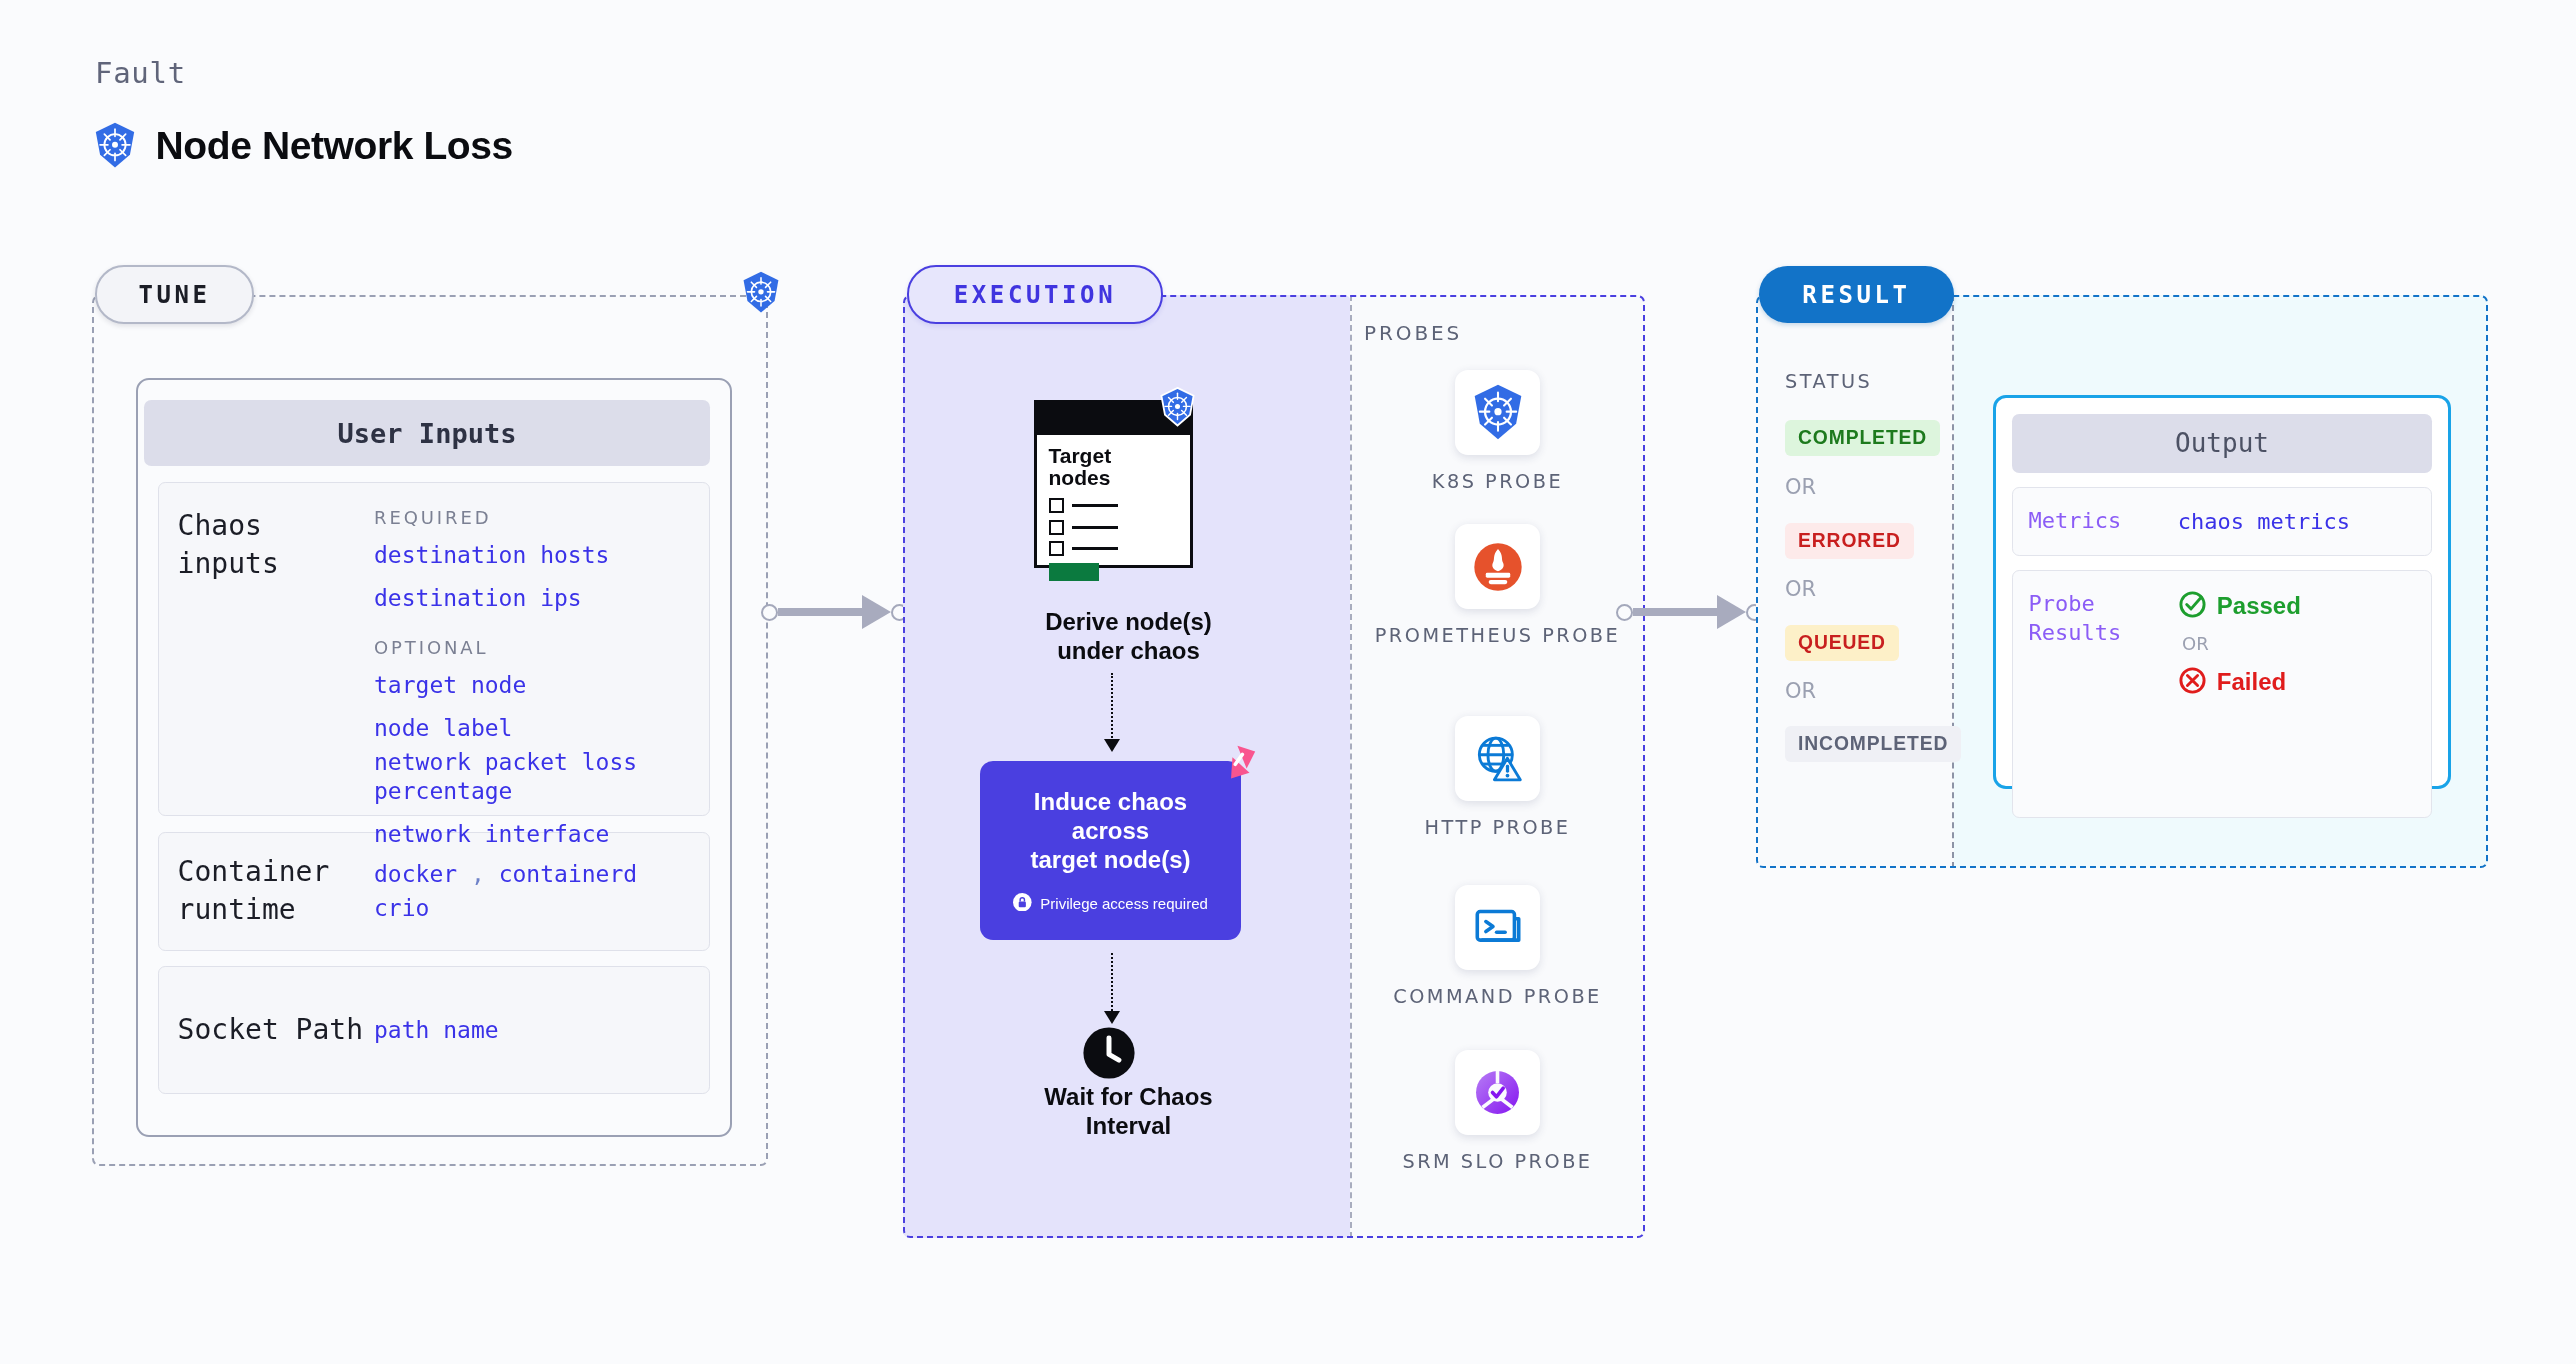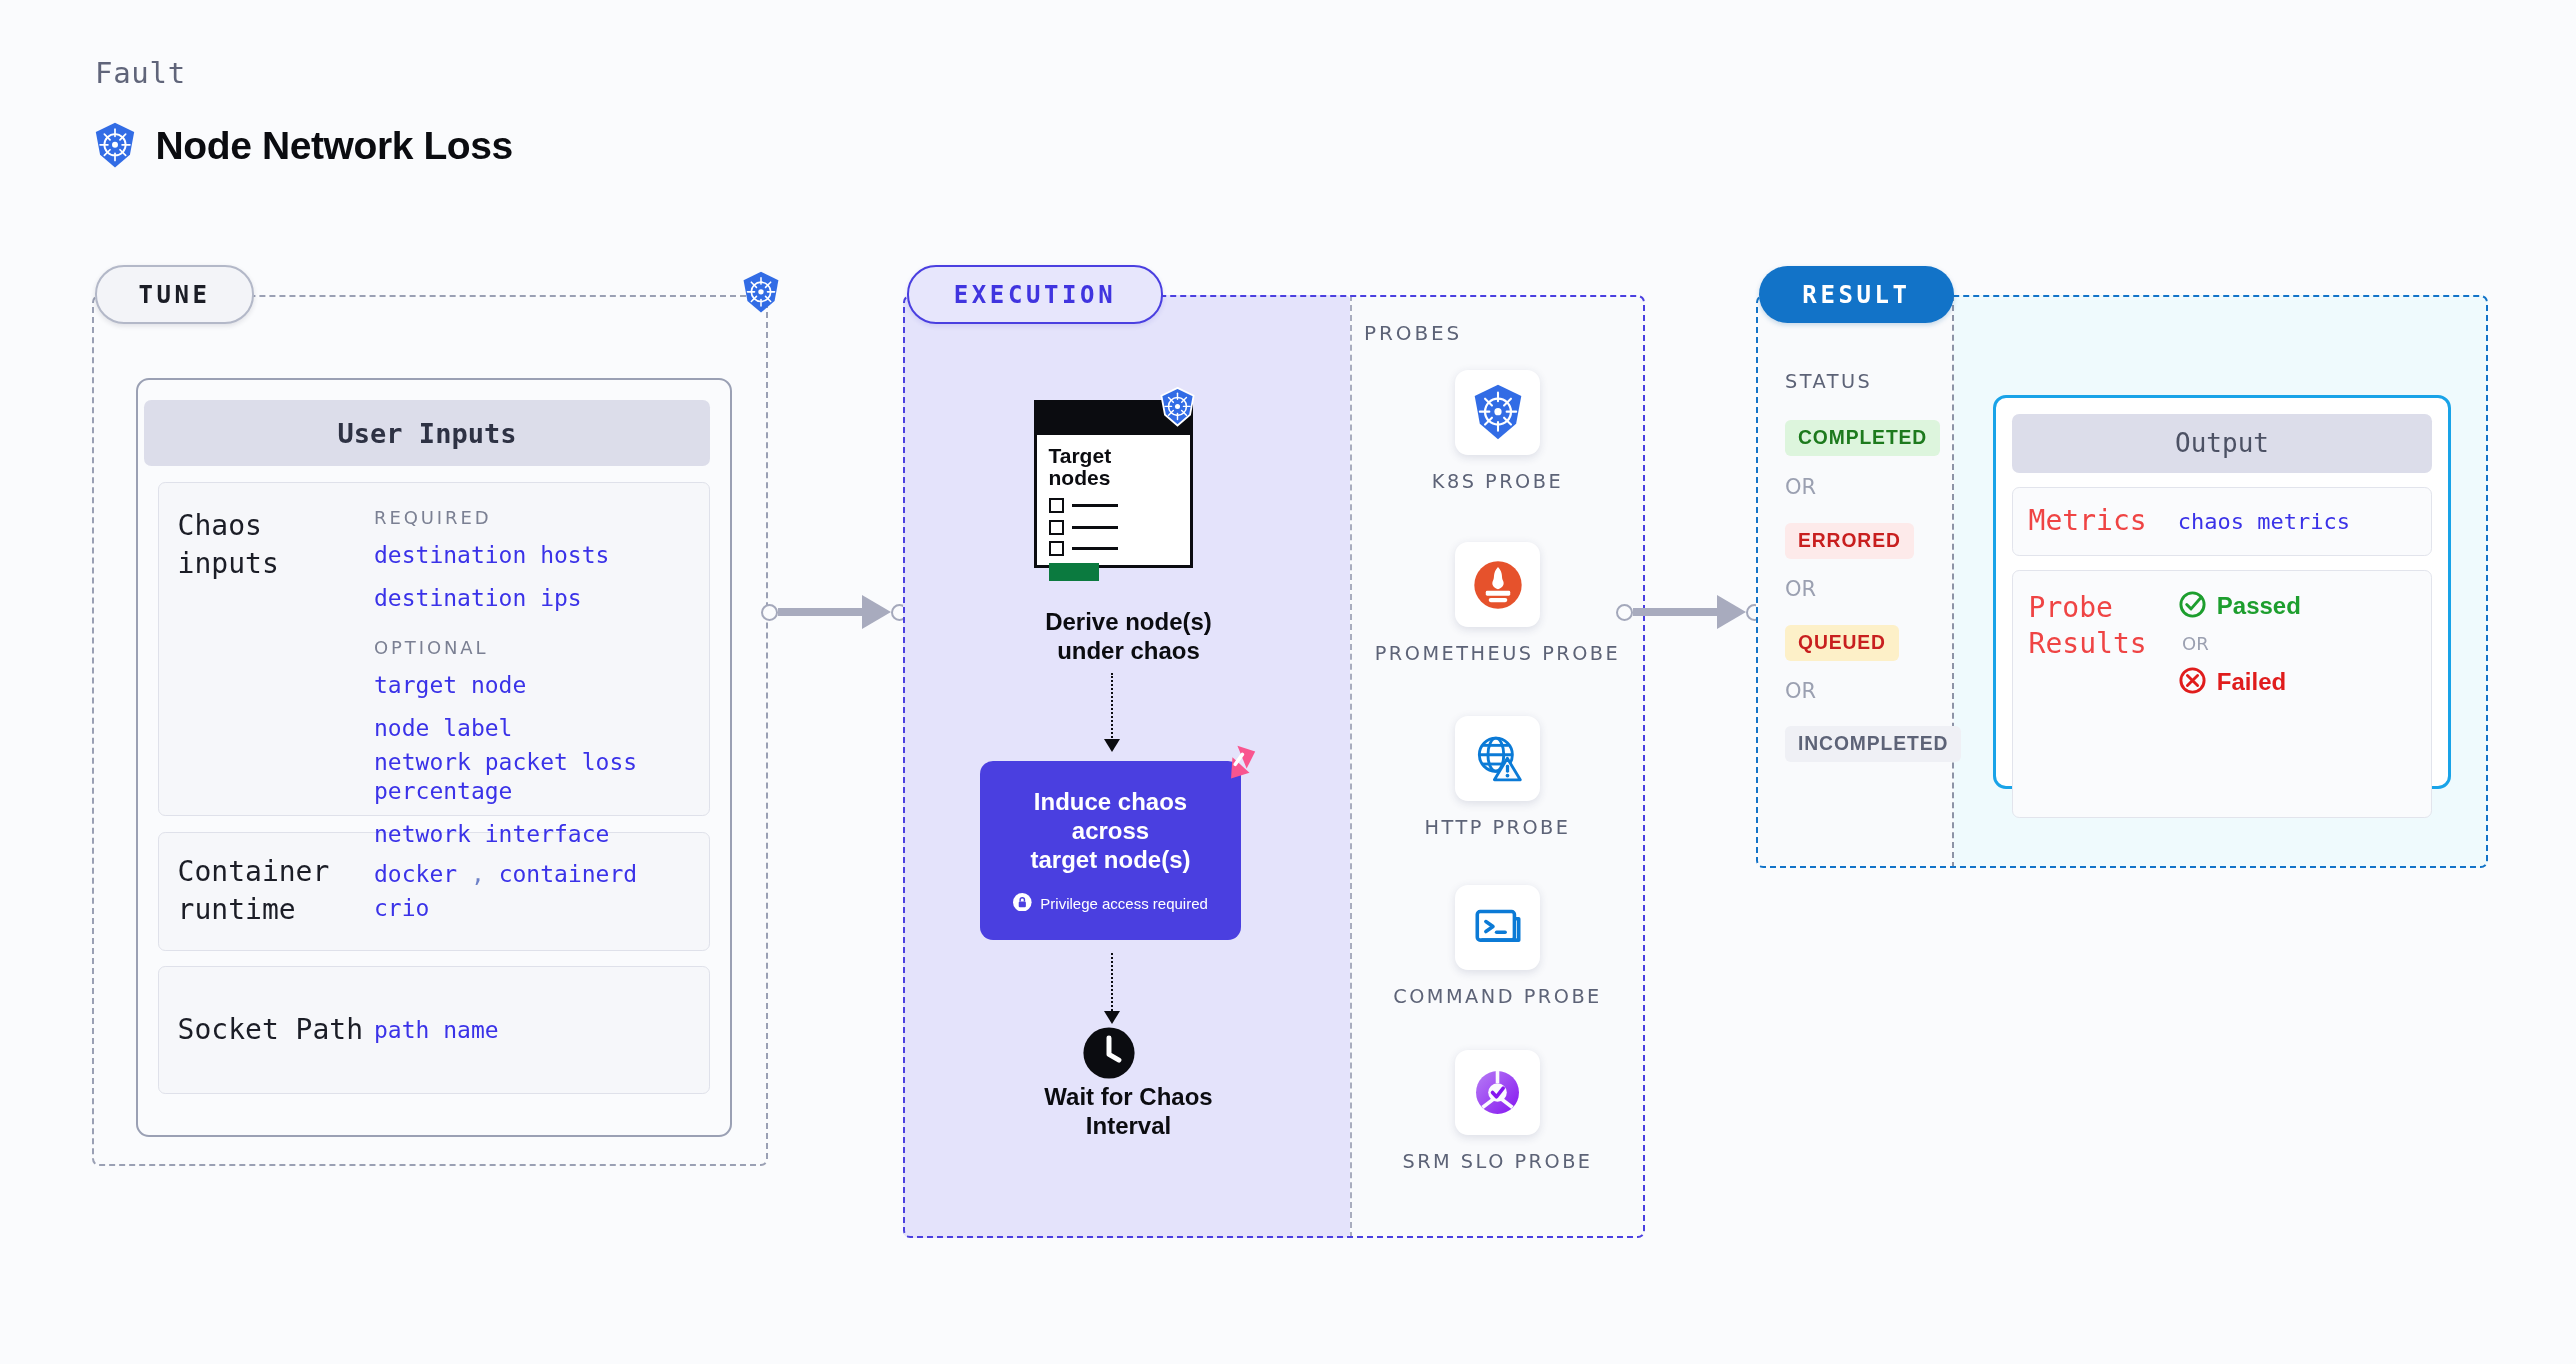--- a/index.html
+++ b/index.html
@@ -244,21 +244,21 @@
     font-size: 26px; color: #4c5164;
   }
   .out-box {
     margin: 14.3px 15.8px 0 15.8px;
     background: #fafbfd; border: 1.4px solid #e2e4ec; border-radius: 7.2px;
     display: flex; padding: 18.6px 0;
   }
   .out-label {
     width: 165px; flex: none; padding-left: 15.8px;
     font-family: "DejaVu Sans Mono", monospace;
-    font-size: 28px; color: #ef4444; line-height: 1.3;
+    font-size: 22px; color: #8b5cf6; line-height: 1.3;
   }
   .out-val {
     font-family: "DejaVu Sans Mono", monospace;
     font-size: 22px; color: #3a32e8;
   }
   .probe-res-row { display: flex; align-items: center; gap: 10px; }
   .probe-res-text {
     font-family: "Liberation Sans", sans-serif;
     font-size: 24px; font-weight: 700;
   }
@@ -484,21 +484,21 @@
             <line x1="38" y1="39" x2="46" y2="47"></line>
           <line x1="46" y1="17" x2="38" y2="25"></line>
             <line x1="24" y1="39" x2="16" y2="47"></line>
         </g>
         <circle cx="31" cy="32" r="15" fill="none" stroke="#fff" stroke-width="2.6"></circle>
       </svg>
     </div>
     <div class="probe-name">K8S PROBE</div>
   </div>
 
-  <div class="probe-item" style="top:542px">
+  <div class="probe-item" style="top:524px">
     <div class="probe-tile">
       <svg width="56" height="56" viewBox="0 0 78 78">
         <circle cx="39" cy="39" r="33" fill="#e6522c"></circle>
         <path d="M39 14 c8 9 4 14 7 19 2 4 1 9 -7 12 -8 -3 -9 -8 -7 -12 3 -5 -1 -10 7 -19 z" fill="#fff"></path>
         <rect x="22" y="47" width="34" height="7" rx="2" fill="#fff"></rect>
         <rect x="26" y="57" width="26" height="6" rx="3" fill="#fff"></rect>
       </svg>
     </div>
     <div class="probe-name">PROMETHEUS PROBE</div>
   </div>

